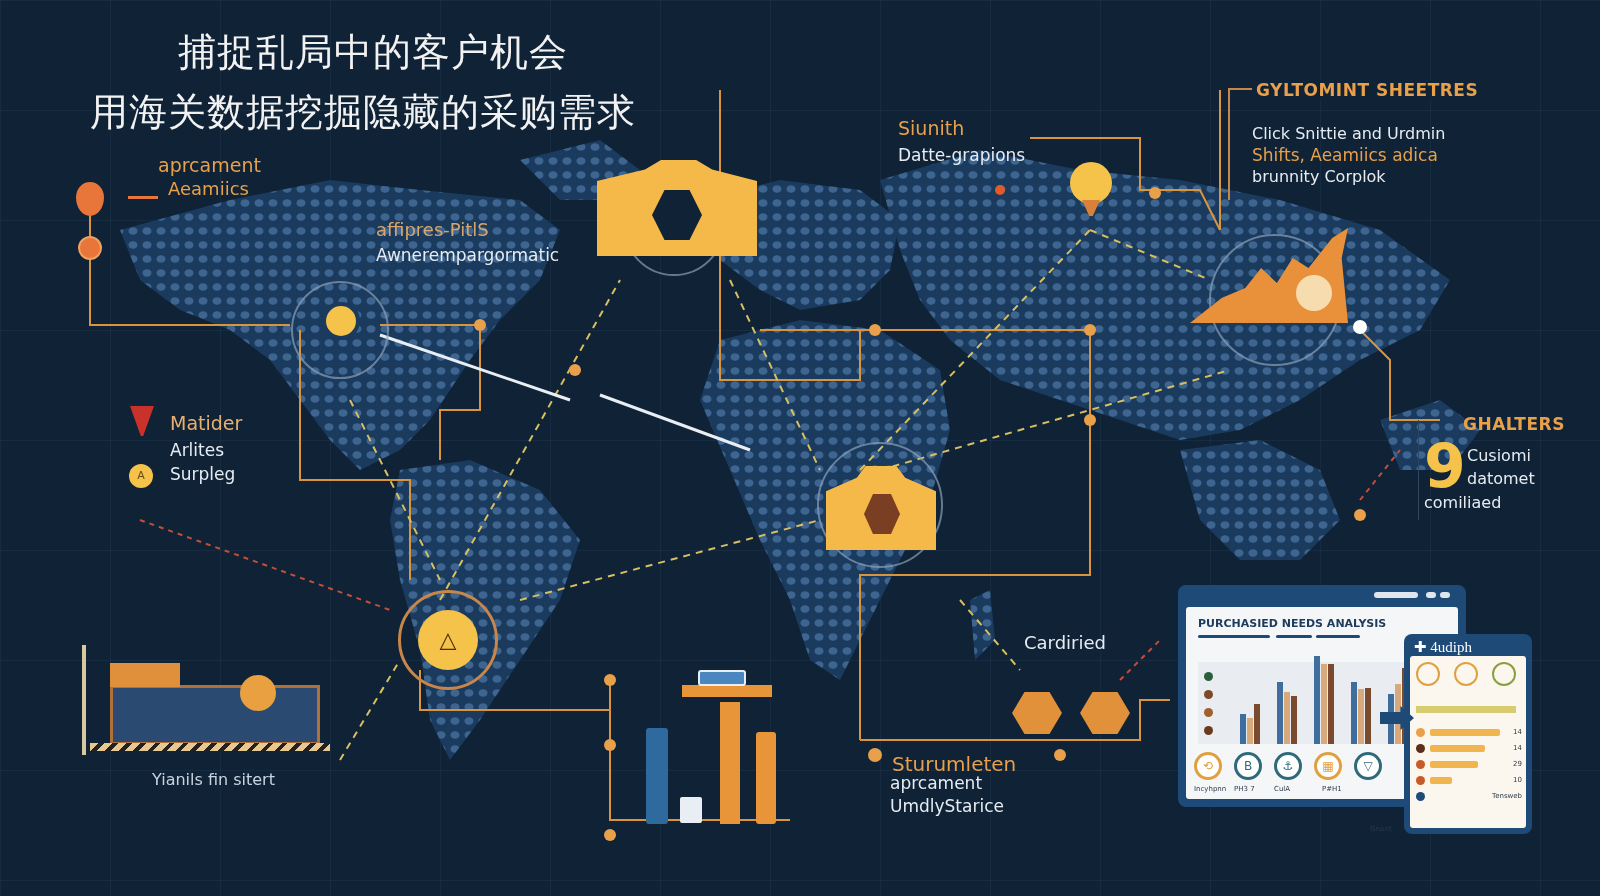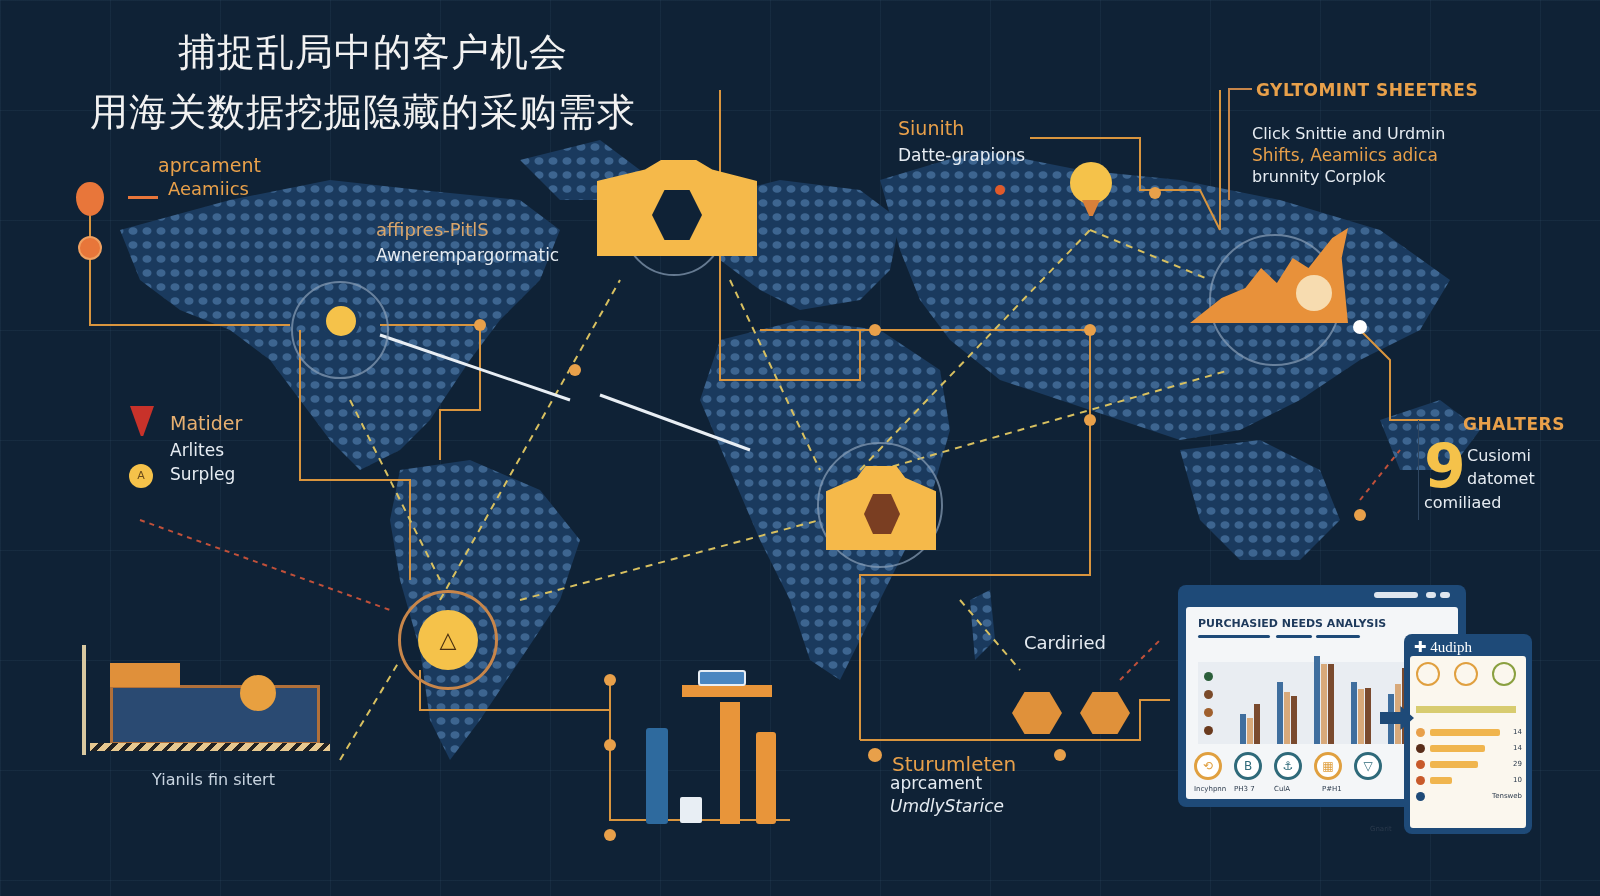--- a/index.html
+++ b/index.html
@@ -185,21 +185,21 @@
 
 <div class="abs" style="left:646px;top:728px;width:22px;height:96px;background:#2e6a9e;border-radius:3px;"></div>
 <div class="abs" style="left:720px;top:702px;width:20px;height:122px;background:#e8953a;"></div>
 <div class="abs" style="left:756px;top:732px;width:20px;height:92px;background:#e8953a;border-radius:3px;"></div>
 <div class="abs" style="left:682px;top:685px;width:90px;height:12px;background:#e8953a;"></div>
 <div class="abs" style="left:698px;top:670px;width:48px;height:16px;background:#4a86c0;border:2px solid #e8eef4;box-sizing:border-box;border-radius:3px;"></div>
 <div class="abs" style="left:680px;top:797px;width:22px;height:26px;background:#e8eef4;border-radius:2px;"></div>
 
 <div class="abs lbl-or" style="left:892px;top:704px;font-size:20px;margin-top:48px;">Sturumleten</div>
 <div class="abs lbl-wh" style="left:890px;top:773px;">aprcament</div>
-<div class="abs lbl-wh" style="left:890px;top:796px;font-style:italic;">UmdlyStarice</div>
+<div class="abs lbl-wh" style="left:890px;top:796px;">UmdlyStarice</div>
 <div class="abs lbl-wh" style="left:1024px;top:632px;font-size:18px;text-align:center;">Cardiried</div>
 
 <div class="abs" style="left:1012px;top:692px;width:50px;height:42px;background:#e0913a;clip-path:polygon(25% 0,75% 0,100% 50%,75% 100%,25% 100%,0 50%);"></div>
 <div class="abs" style="left:1080px;top:692px;width:50px;height:42px;background:#e0913a;clip-path:polygon(25% 0,75% 0,100% 50%,75% 100%,25% 100%,0 50%);"></div>
 
 <div class="dash">
   <div class="dash-pill" style="left:196px;width:44px;"></div>
   <div class="dash-pill" style="left:248px;width:10px;"></div>
   <div class="dash-pill" style="left:262px;width:10px;"></div>
   <div class="dash-inner">

